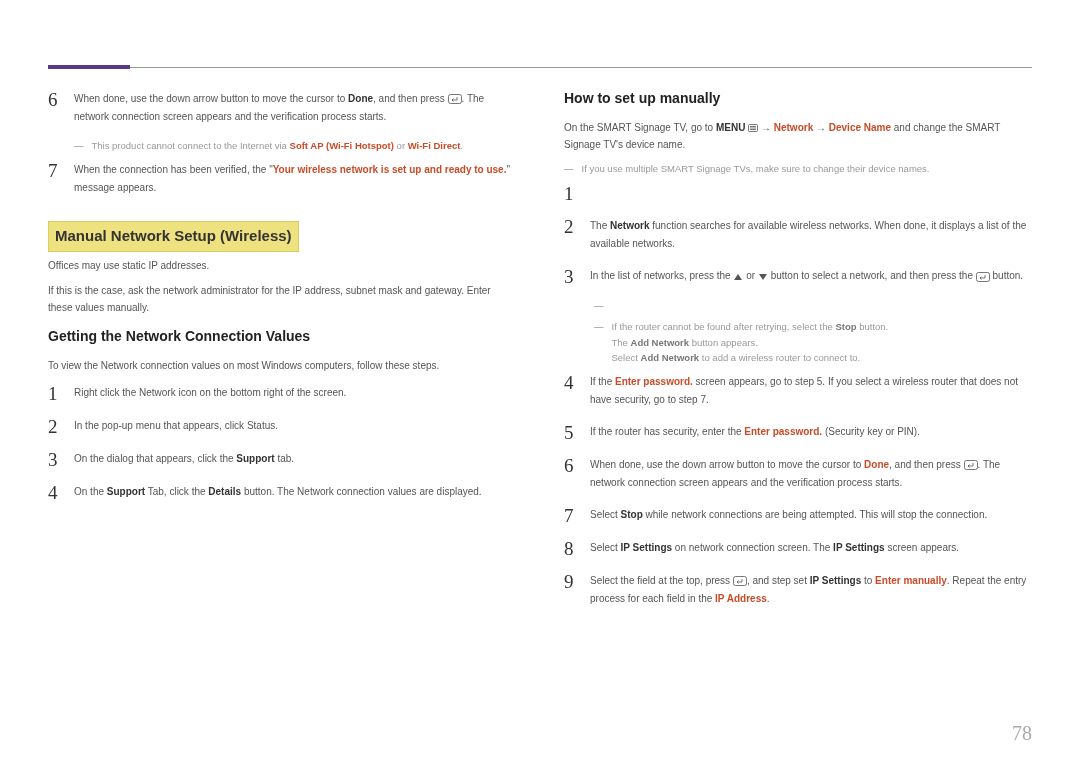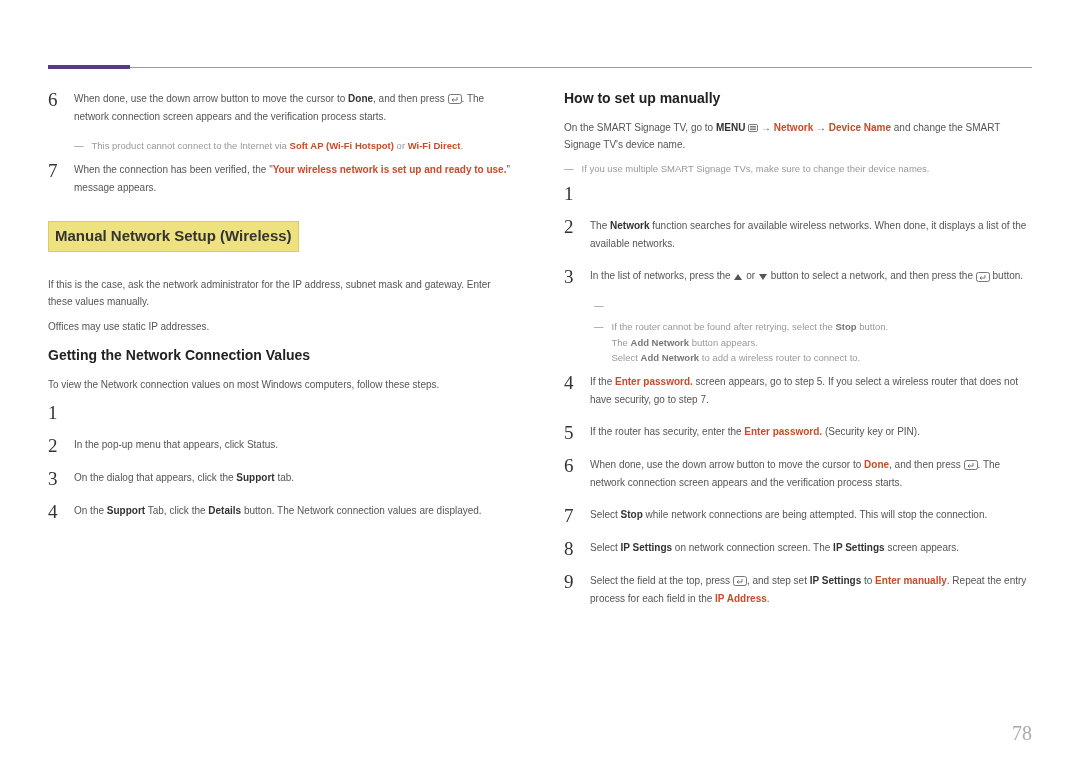--- a/index.html
+++ b/index.html
@@ -34,21 +34,21 @@
   .note .dash { color:#888; }
   .indent { margin-left: 26px; }
   .indent2 { margin-left: 30px; }
   .hl {
     display: inline-block;
     background: #eee17f;
     padding: 3px 6px;
     font-size: 15px;
     font-weight: 700;
     color: #333;
-    margin: 12px 0 24px 0;
+    margin: 12px 0 5px 0;
     border: 1px solid #d8cd5d;
     text-align: center;
   }
   .sub { font-size: 14px; font-weight: 700; color: #222; margin: 10px 0 10px 0; }
   .bold { font-weight: 700; color: #333; }
   .red { color: #c94b28; font-weight: 700; }
   .grey { color: #999; }
   .para { margin-bottom: 8px; line-height: 1.7; }
   .pagenum {
     position: absolute;
@@ -92,28 +92,29 @@
     </div>
 
     <div class="num-row">
       <div class="num">7</div>
       <div class="txt">
         <span>When the connection has been verified, the "</span><span class="red">Your wireless network is set up and ready to use.</span><span>" message appears.</span>
       </div>
     </div>
 
     <div class="hl">Manual Network Setup (Wireless)</div>
+    <div class="para">Offices may use static IP addresses.</div>
     <div class="para">If this is the case, ask the network administrator for the IP address, subnet mask and gateway. Enter these values manually.</div>
-    <div class="para">Offices may use static IP addresses.</div>
 
     <div class="sub">Getting the Network Connection Values</div>
     <div class="para">To view the Network connection values on most Windows computers, follow these steps.</div>
 
     <div class="num-row">
       <div class="num">1</div>
+      <div class="txt">Right click the Network icon on the bottom right of the screen.</div>
     </div>
     <div class="num-row">
       <div class="num">2</div>
       <div class="txt">In the pop-up menu that appears, click Status.</div>
     </div>
     <div class="num-row">
       <div class="num">3</div>
       <div class="txt">
         <span>On the dialog that appears, click the </span><span class="bold">Support</span><span> tab.</span>
       </div>

